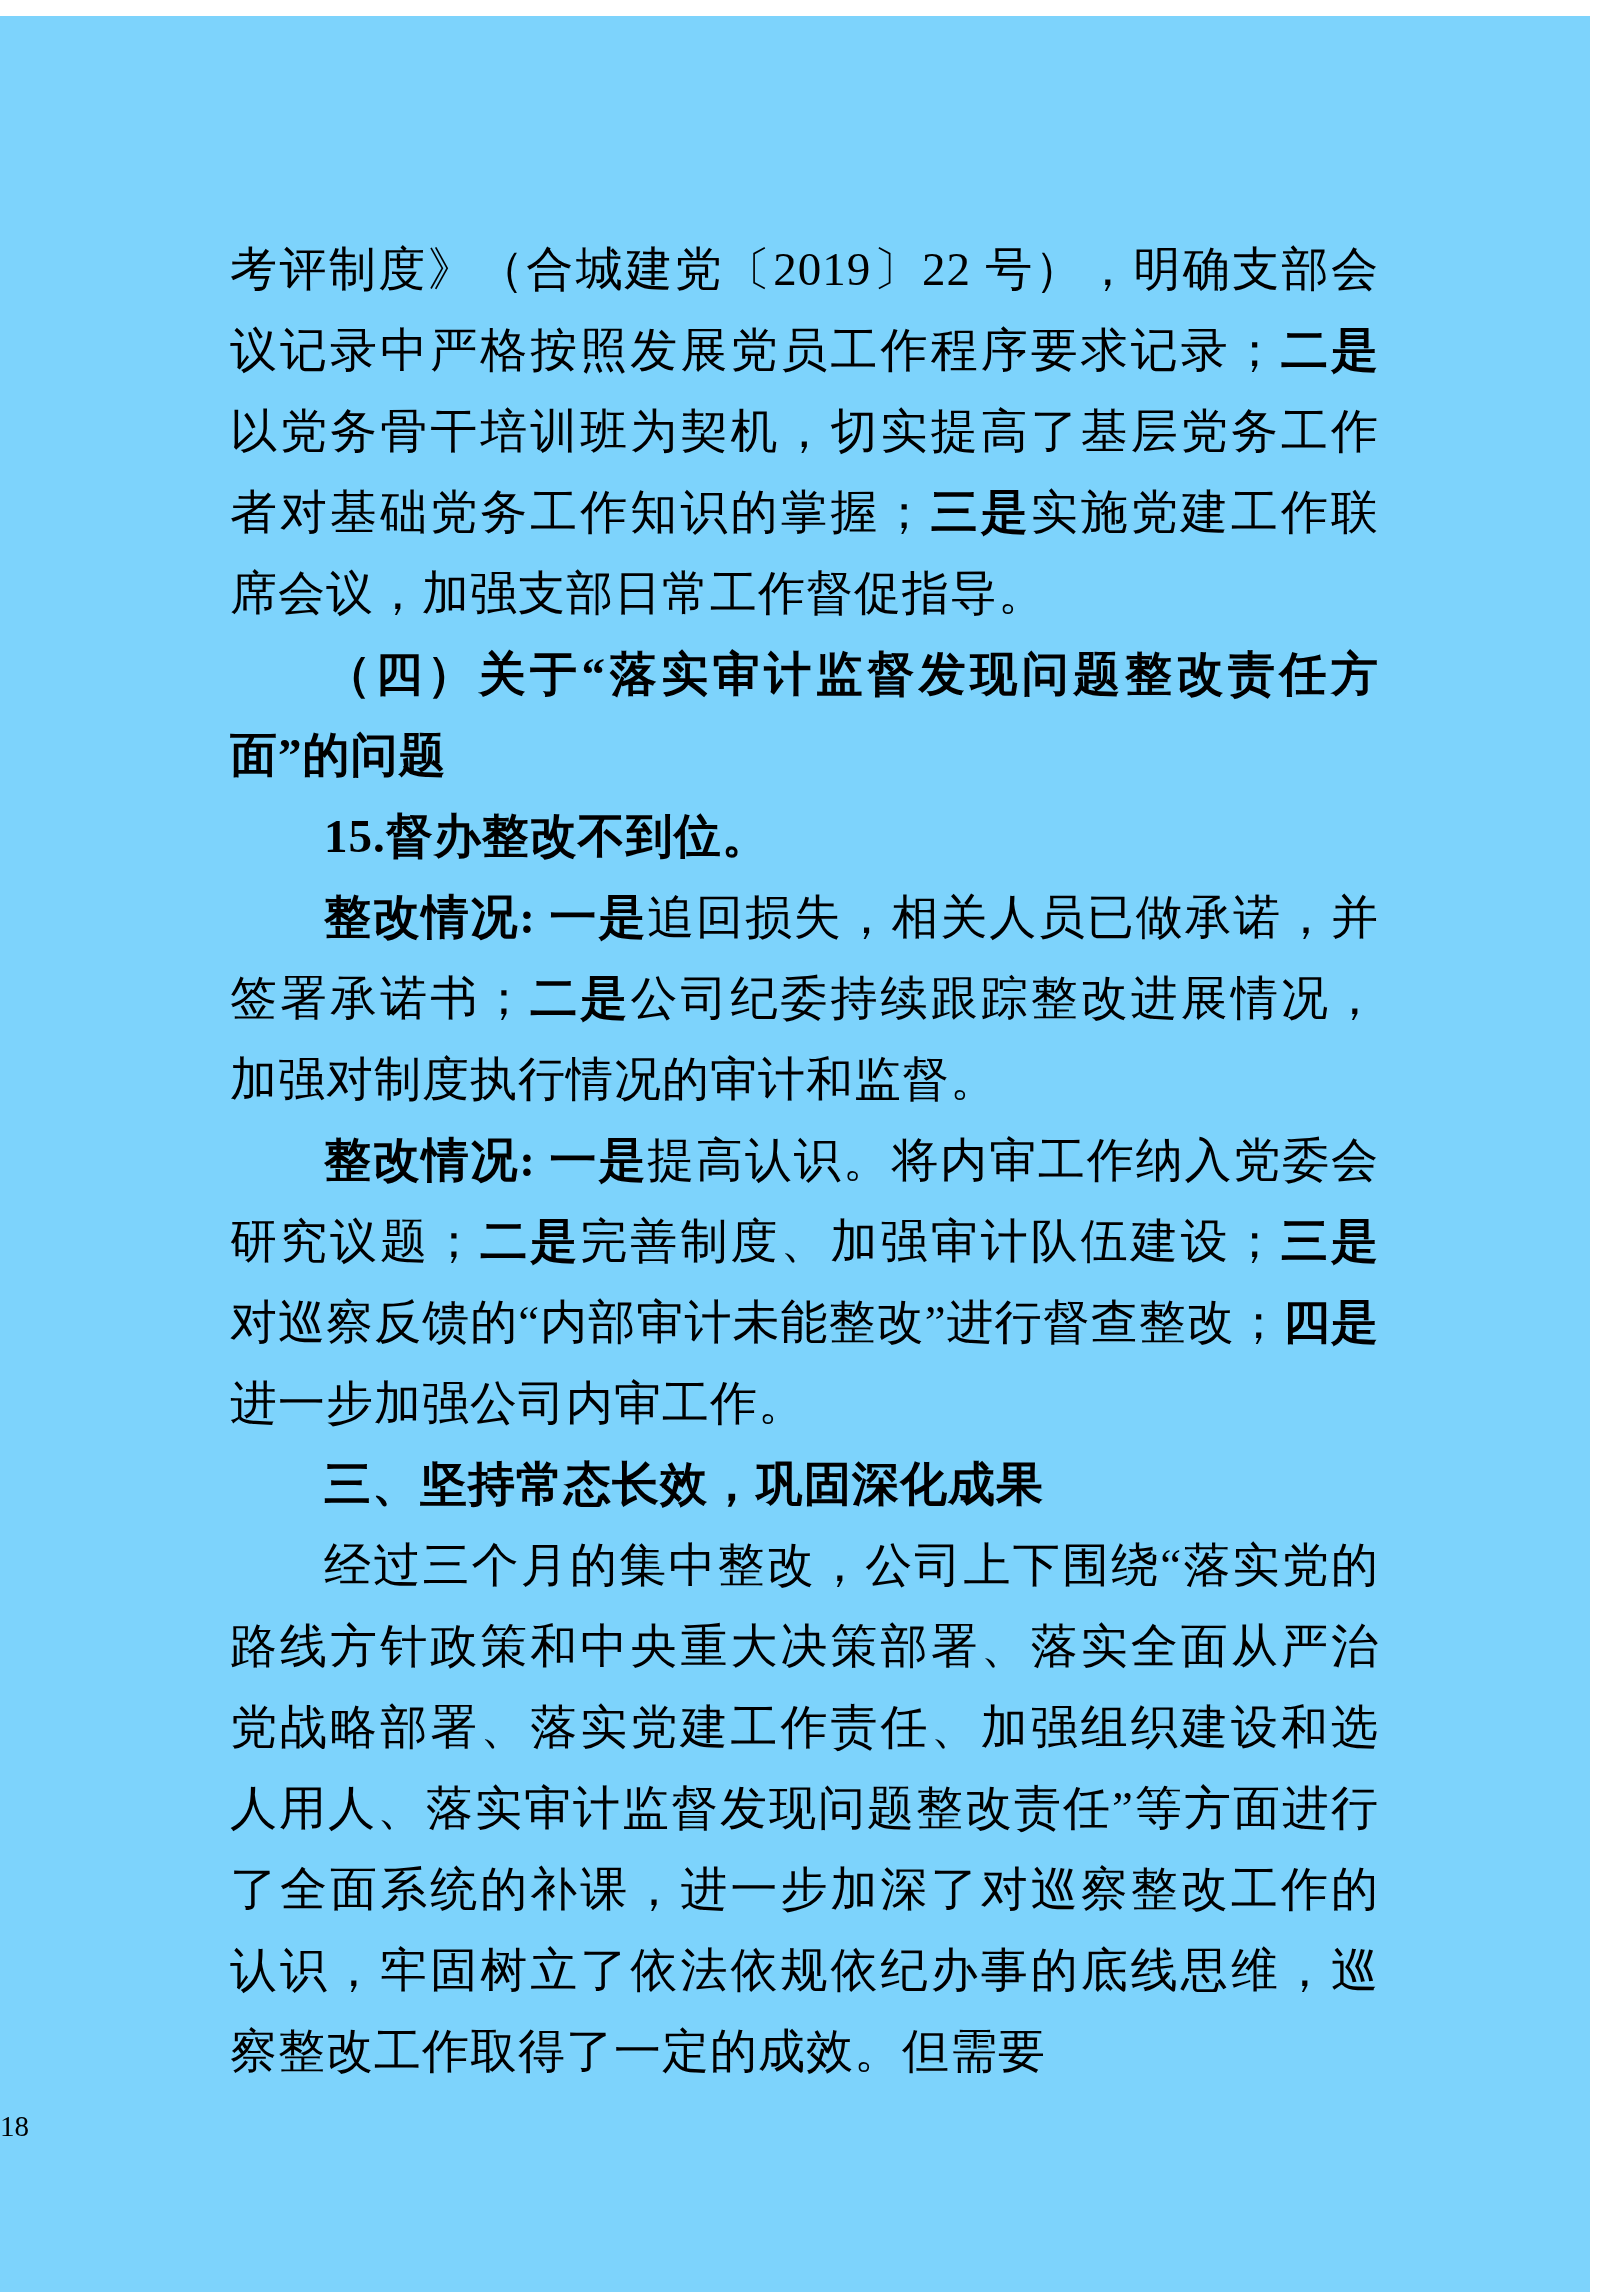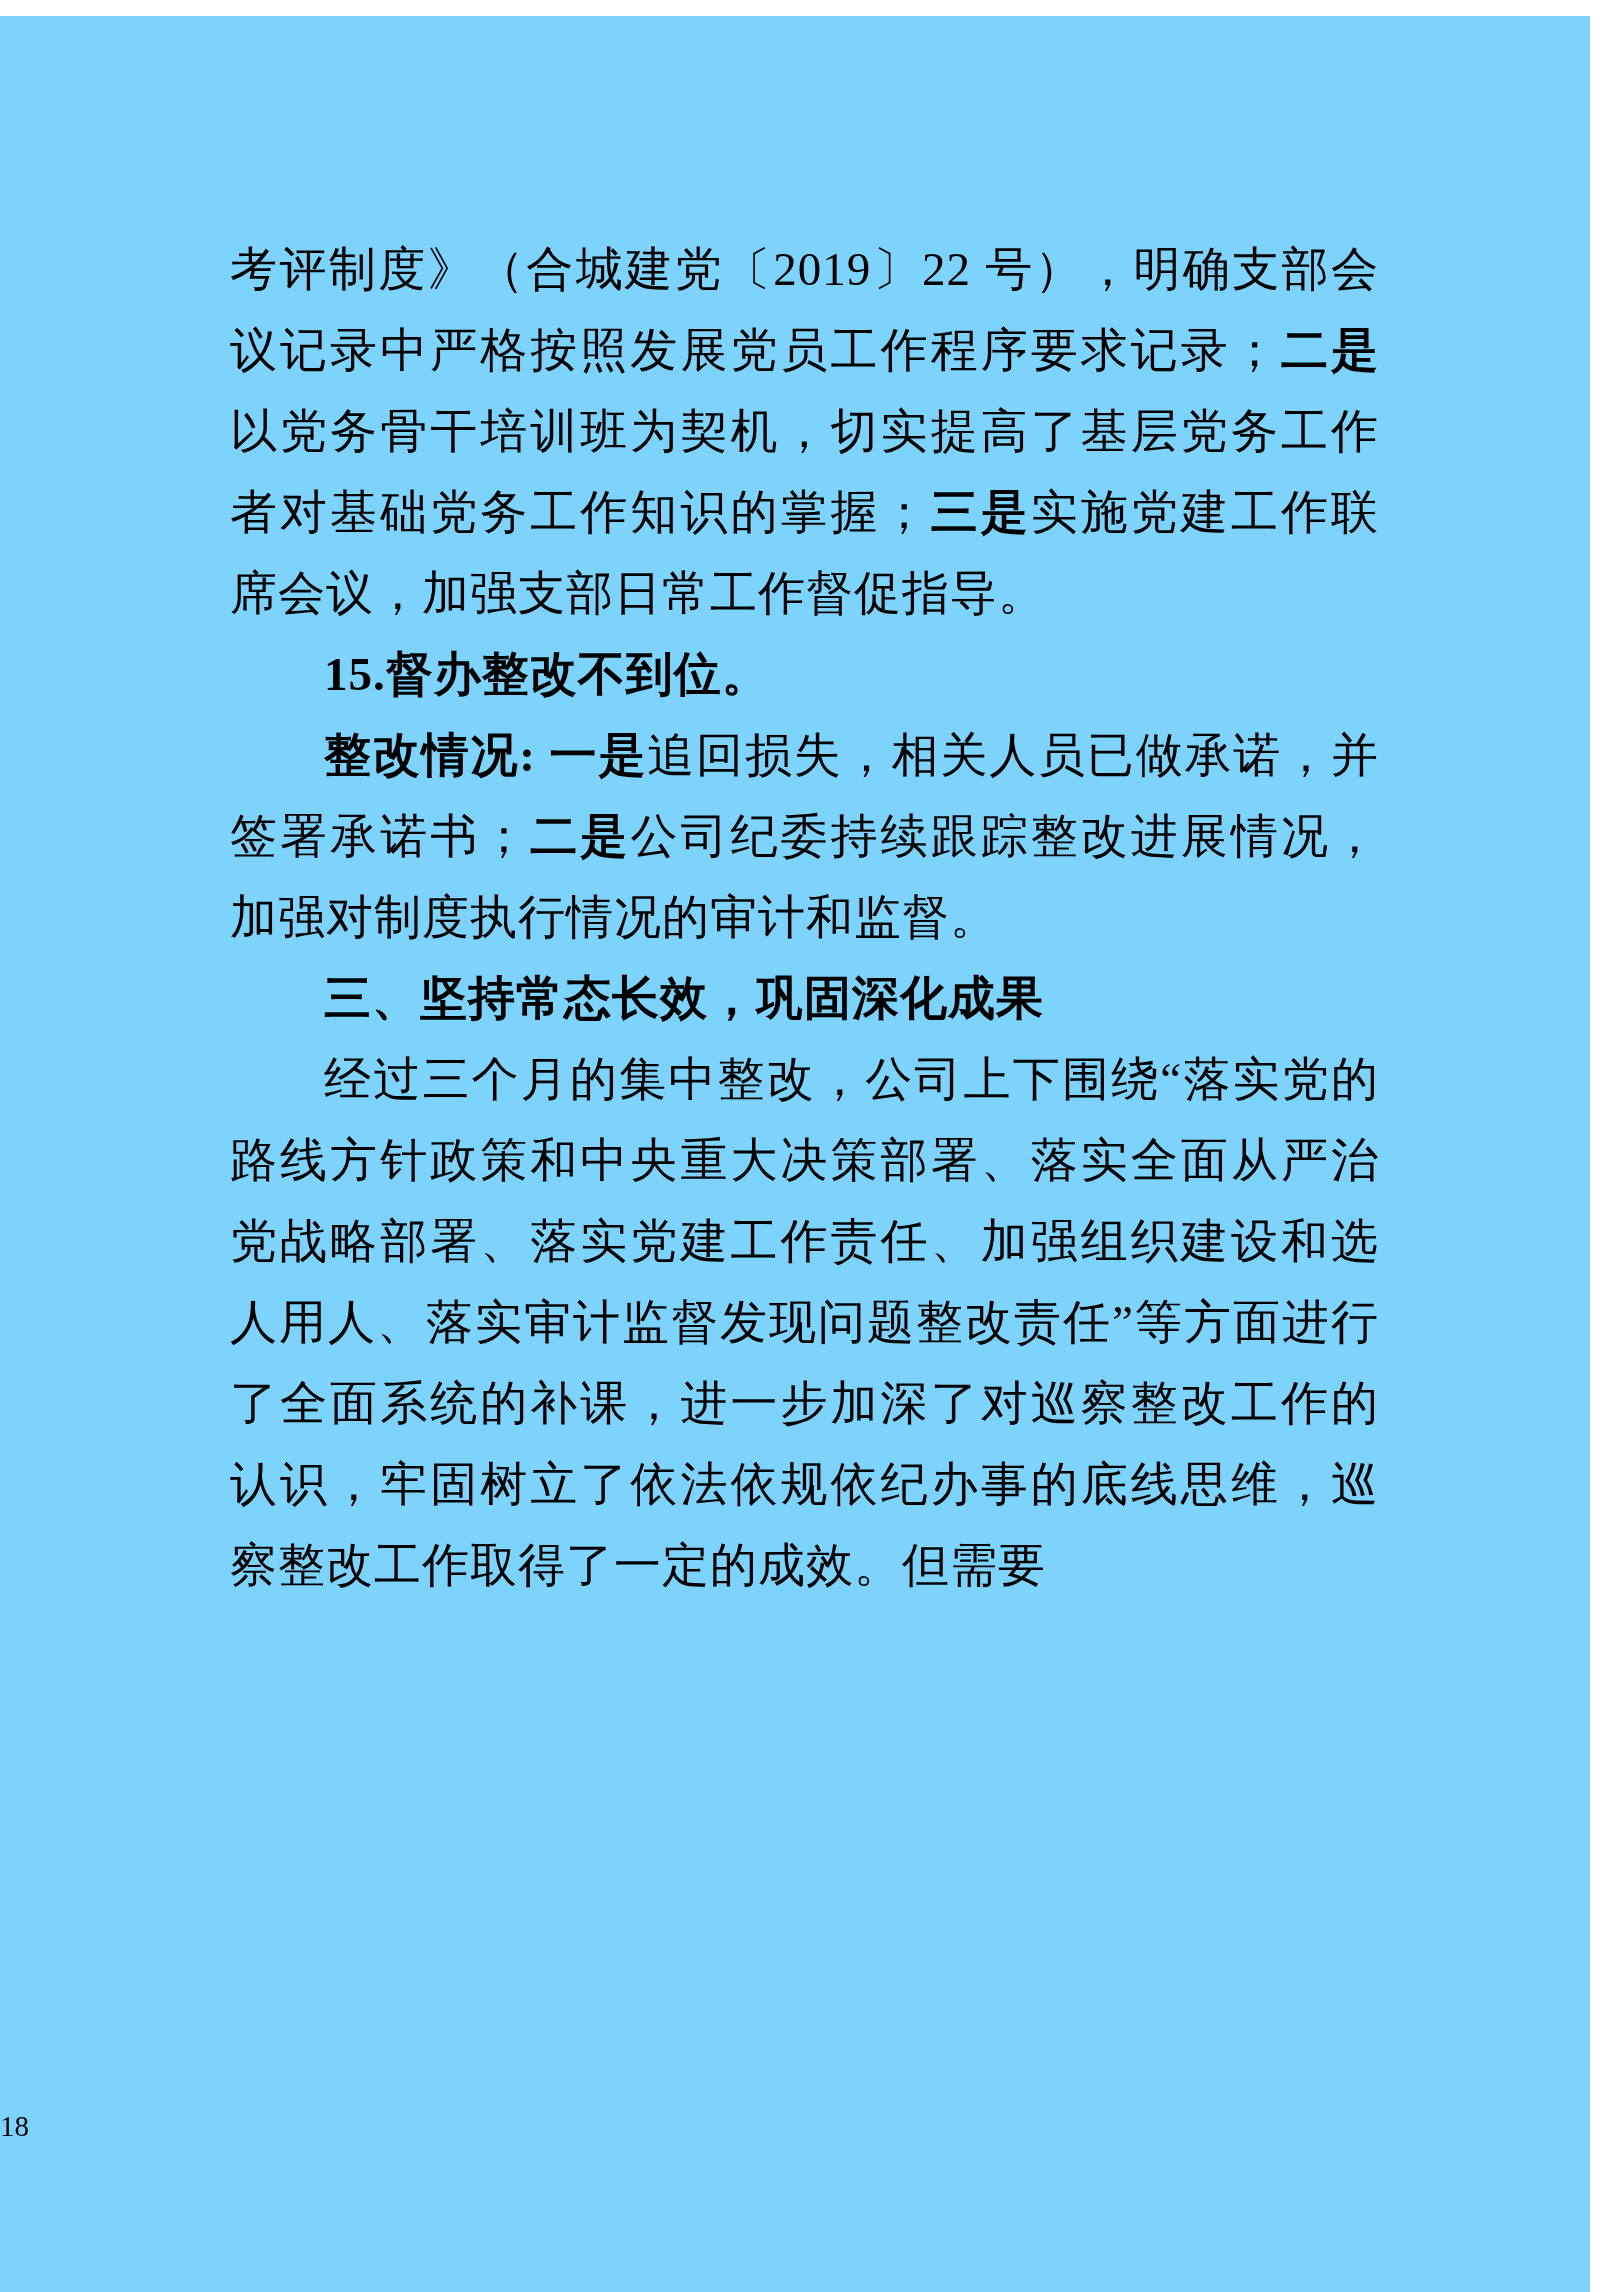--- a/index.html
+++ b/index.html
@@ -62,20 +62,22 @@
     font-family: "Liberation Serif", serif;
     color: #000000;
   }
 </style>
 </head>
 <body>
 
 <div class="page">
   <div class="text-block">
       <p class="body"><span class="seg">考评制度》（合城建党〔2019〕22 号），明确支部会议记录中严格按照发展党员工作程序要求记录；</span><span class="seg bold">二是</span><span class="seg">以党务骨干培训班为契机，切实提高了基层党务工作者对基础党务工作知识的掌握；</span><span class="seg bold">三是</span><span class="seg">实施党建工作联席会议，加强支部日常工作督促指导。</span></p>
+      <p class="heading-kai indent"><span class="seg bold">（四）关于“落实审计监督发现问题整改责任方面”的问题</span></p>
       <p class="heading-song indent"><span class="seg bold">15.督办整改不到位。</span></p>
       <p class="body indent"><span class="seg bold">整改情况: 一是</span><span class="seg">追回损失，相关人员已做承诺，并签署承诺书；</span><span class="seg bold">二是</span><span class="seg">公司纪委持续跟踪整改进展情况，加强对制度执行情况的审计和监督。</span></p>
+      <p class="body indent"><span class="seg bold">整改情况: 一是</span><span class="seg">提高认识。将内审工作纳入党委会研究议题；</span><span class="seg bold">二是</span><span class="seg">完善制度、加强审计队伍建设；</span><span class="seg bold">三是</span><span class="seg">对巡察反馈的“内部审计未能整改”进行督查整改；</span><span class="seg bold">四是</span><span class="seg">进一步加强公司内审工作。</span></p>
       <p class="heading-hei indent"><span class="seg bold">三、坚持常态长效，巩固深化成果</span></p>
       <p class="body indent"><span class="seg">经过三个月的集中整改，公司上下围绕“落实党的路线方针政策和中央重大决策部署、落实全面从严治党战略部署、落实党建工作责任、加强组织建设和选人用人、落实审计监督发现问题整改责任”等方面进行了全面系统的补课，进一步加深了对巡察整改工作的认识，牢固树立了依法依规依纪办事的底线思维，巡察整改工作取得了一定的成效。但需要</span></p>
     </div>
   <div class="page-footer">18</div>
 </div>
 
 
 </body></html>

